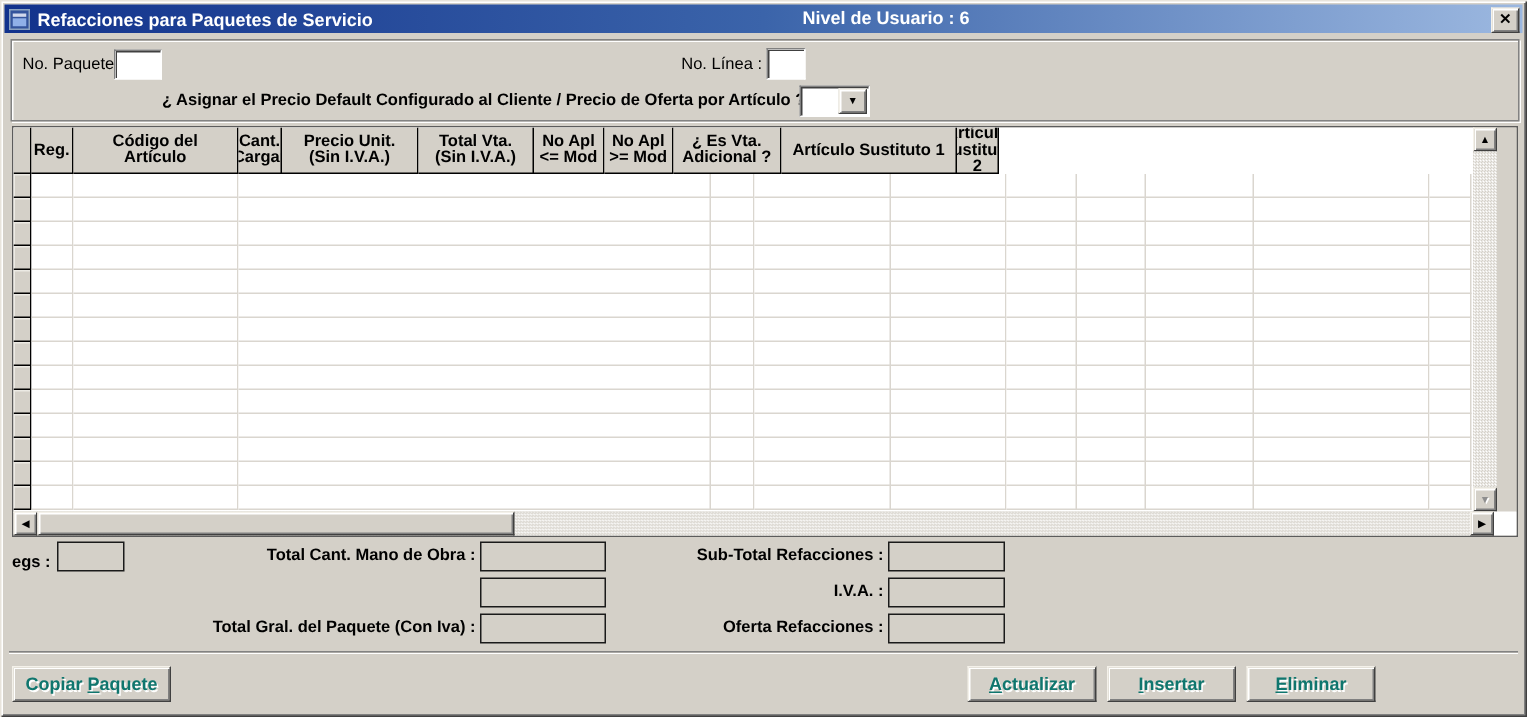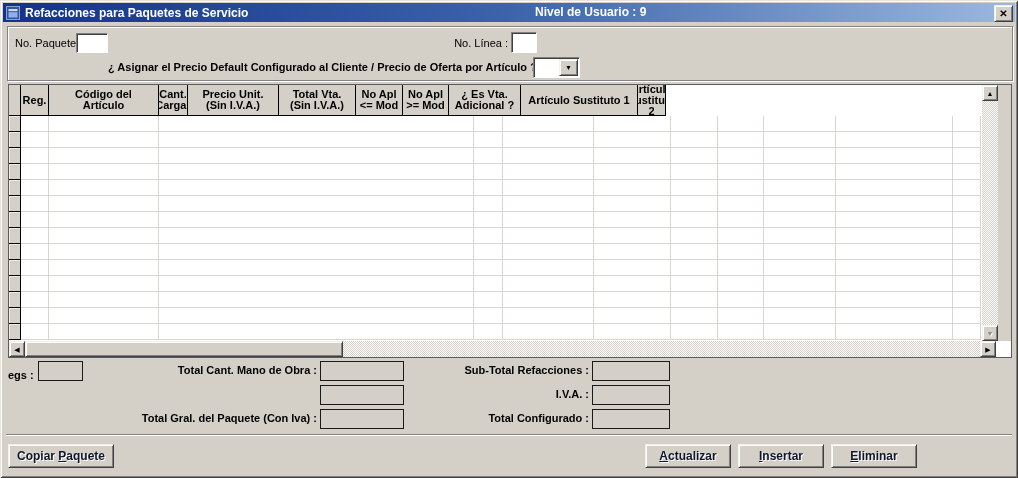--- a/index.html
+++ b/index.html
@@ -72,39 +72,39 @@
   
   .totals{position:absolute;left:6px;top:358px;width:1006px;height:76px;
        border-bottom:1px solid #828282;box-shadow:0 1px 0 #fff;}
   .tot{position:absolute;height:20px;background:#d4d0c8;border:1px solid #1a1a1a;box-sizing:border-box;}
   .ra{text-align:right;}
   
   .buttonbar{position:absolute;left:0;top:435px;width:1018px;height:41px;}
   .btn{position:absolute;top:9px;height:24px;background:#d4d0c8;border:1px solid;
        border-color:#f4f1ea #404040 #404040 #f4f1ea;
        box-shadow:inset 1px 1px 0 #fff, inset -1px -1px 0 #808080;box-sizing:border-box;
-       color:#0f172a;text-shadow:1px 1px 0 #fff;font-weight:700;font-size:12px;
+       color:#0f766e;text-shadow:1px 1px 0 #fff;font-weight:700;font-size:12px;
        font-family:inherit;padding:0;cursor:default;}
 </style>
 </head>
 <body>
 
 <div class="window">
 
   <div class="titlebar">
     <span class="app-icon">
       <svg width="14" height="14" xmlns="http://www.w3.org/2000/svg">
         <rect width="14" height="14" fill="#8ba2c0"></rect>
         <rect x="1" y="1" width="12" height="12" fill="#33549c"></rect>
         <rect x="2.5" y="3" width="9" height="2.2" fill="#d0d8ec"></rect>
         <rect x="2.5" y="6.2" width="9" height="5.3" fill="#8fb0e8"></rect>
       </svg>
     </span>
     <span class="title-text">Refacciones para Paquetes de Servicio</span>
-    <span class="title-user">Nivel de Usuario : 9</span>
+    <span class="title-user">Nivel de Usuario : 6</span>
     <span class="close-btn">
       <span class="close-glyph">✕</span>
     </span>
   </div>
 
   <div class="panel-etched" style="left:7px;top:26px;width:1004px;height:53px;">
     <span class="lbl" style="left:7px;top:10px;">No. Paquete :</span>
     <input class="tbox" style="left: 68px; top: 6px; width: 32px; height: 20px;" value="">
     <span class="lbl ra" style="left:380px;top:10px;width:120px;display:inline-block;">No. Línea :</span>
     <input class="tbox" style="left: 503px; top: 5px; width: 26px; height: 21px;" value="">
@@ -399,21 +399,21 @@
 
     <span class="lbl b ra" style="left:114px;top:54px;width:197px;display:inline-block;">Total Gral. del Paquete (Con Iva) :</span>
     <div class="tot" style="left:314px;top:51px;width:84px;"></div>
 
     <span class="lbl b ra" style="left:434px;top:6px;width:149px;display:inline-block;">Sub-Total Refacciones :</span>
     <div class="tot" style="left:586px;top:3px;width:78px;"></div>
 
     <span class="lbl b ra" style="left:434px;top:30px;width:149px;display:inline-block;">I.V.A. :</span>
     <div class="tot" style="left:586px;top:27px;width:78px;"></div>
 
-    <span class="lbl b ra" style="left:434px;top:54px;width:149px;display:inline-block;">Total Configurado :</span>
+    <span class="lbl b ra" style="left:434px;top:54px;width:149px;display:inline-block;">Oferta Refacciones :</span>
     <div class="tot" style="left:586px;top:51px;width:78px;"></div>
   </div>
 
   <div class="buttonbar">
     <button class="btn" style="left:8px;width:106px;" disabled="">Copiar <u>P</u>aquete</button>
     <button class="btn" style="left:645px;width:86px;" disabled=""><u>A</u>ctualizar</button>
     <button class="btn" style="left:738px;width:86px;" disabled=""><u>I</u>nsertar</button>
     <button class="btn" style="left:831px;width:86px;" disabled=""><u>E</u>liminar</button>
   </div>
 

